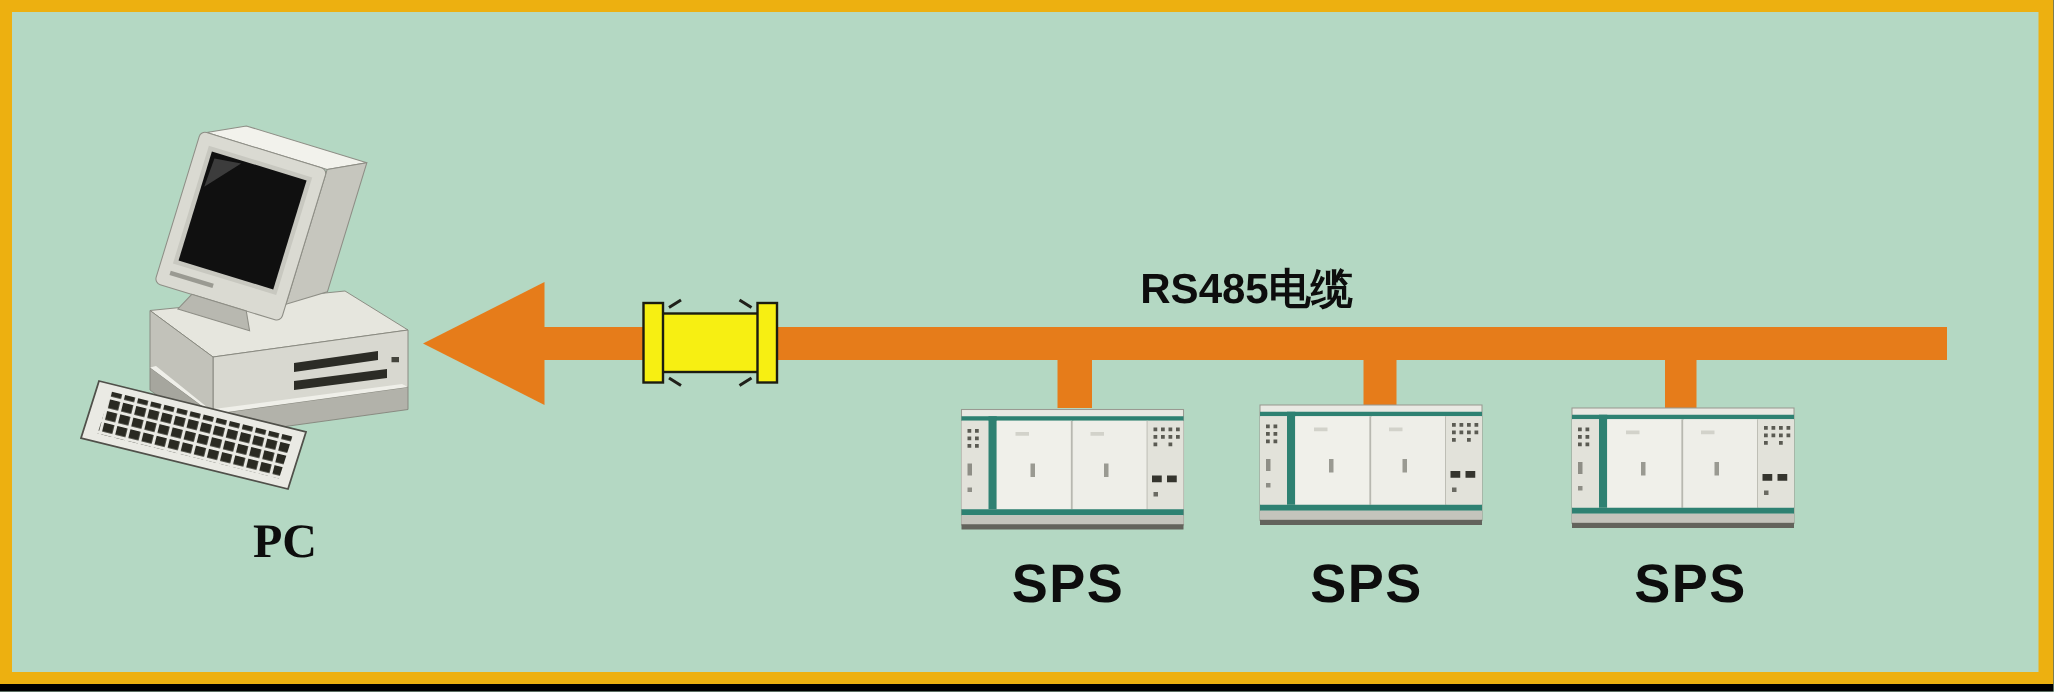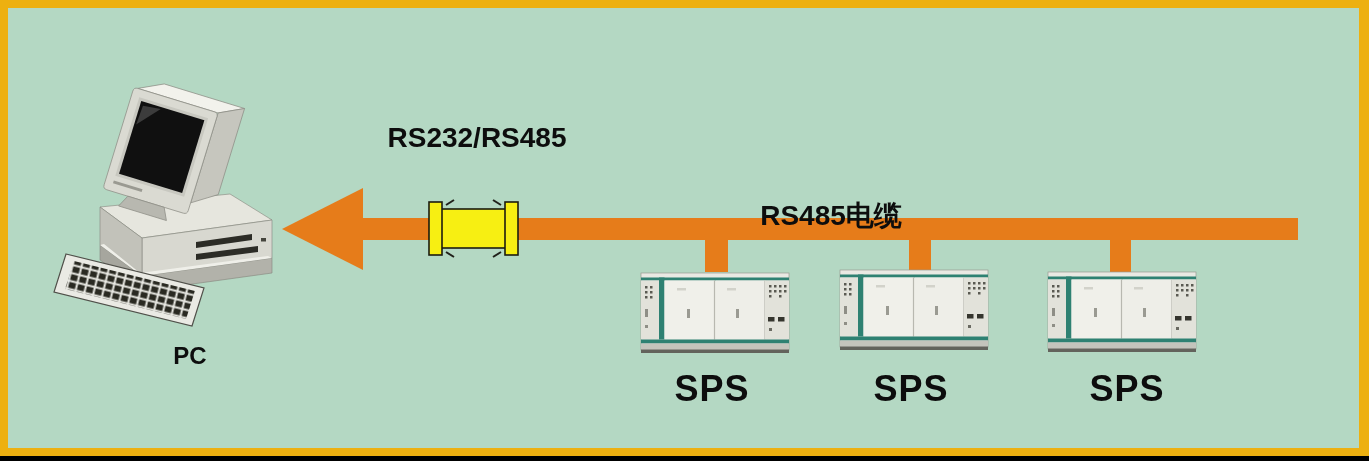--- a/index.html
+++ b/index.html
@@ -15,23 +15,23 @@
   .canvas{
     position:absolute;left:8px;top:8px;width:1351px;height:440px;
     background:var(--background,#b4d8c3);
   }
   .art{position:absolute;left:0;top:0;width:1369px;height:461px;}
   .label{
     position:absolute;transform:translateX(-50%);
     color:var(--text,#0d0d0d);font-weight:bold;white-space:nowrap;
     text-align:center;
   }
-  .label-pc{font-size:24px;}
+  .label-pc{font-size:32px;font-family:Liberation Serif, serif;}
   .label-sps{font-size:36px;letter-spacing:1px;}
-  .label-cable{font-size:28px;margin-top:23px;}
+  .label-cable{font-size:28px;}
   .label-converter{font-size:28px;line-height:32px;}
 </style>
 </head>
 <body>
 
 <div class="border-frame"></div>
 <div class="canvas"></div>
 
 <svg class="art" viewBox="0 0 1369 461">
   <defs>
@@ -146,20 +146,19 @@
     <g>
       <polygon points="66,254 204,288 192,326 54,292" fill="#eaeae4" stroke="#50504a" stroke-width="1.2"></polygon>
       <polygon points="74,261 195,291 186,319 65,289" fill="url(#keys)"></polygon>
     </g>
   </g>
 </svg>
 
 <div class="label label-pc" style="left:190px;top:342px">PC</div>
 
 <div class="label label-converter" style="left:477px;top:122px">
-  <div>RS232/RS485</div>
 </div>
 
 <div class="label label-cable" style="left:831px;top:174px">RS485电缆</div>
 
 <div class="label label-sps" style="left:712px;top:368px">SPS</div>
 <div class="label label-sps" style="left:911px;top:368px">SPS</div>
 <div class="label label-sps" style="left:1127px;top:368px">SPS</div>
 
 </body></html>

